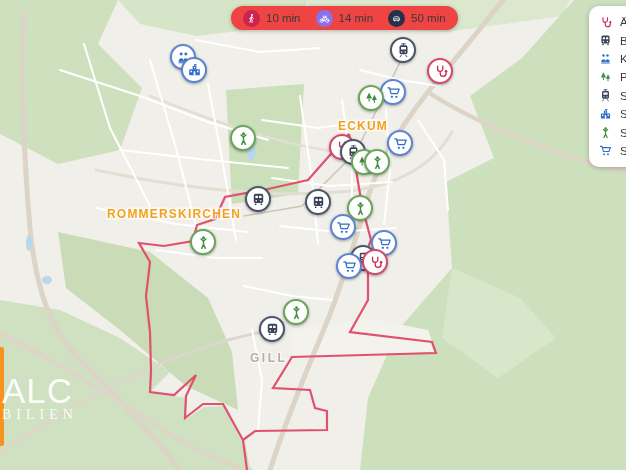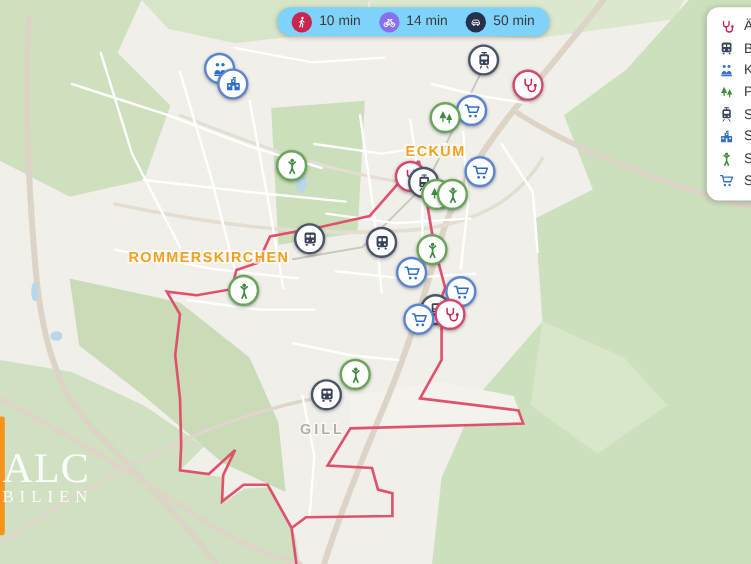--- a/index.html
+++ b/index.html
@@ -31,42 +31,42 @@
   .c-green{color:#3F8E3F;}
   .marker.c-red{border-color:#d4496c;}
   .marker.c-dark{border-color:#4a5569;}
   .marker.c-blue{border-color:#5b85d2;}
   .marker.c-green{border-color:#6aa65a;}
 
   
   .travel-pill{
     position:absolute;left:231px;top:6px;z-index:5;
     display:flex;align-items:center;gap:15px;
-    background:#7dd3fc;border-radius:12px;padding:3px 12px;height:18px;
+    background:#ef4444;border-radius:12px;padding:3px 12px;height:18px;
     box-shadow:0 1px 4px rgba(0,0,0,.28);
   }
   .tt-item{display:flex;align-items:center;gap:6px;cursor:pointer;}
   .tt-dot{width:17px;height:17px;border-radius:50%;display:flex;align-items:center;justify-content:center;flex:none;}
   .tt-dot svg{width:11px;height:11px;color:#fff;}
   .tt-label{font-size:11.5px;color:#3a3a3a;white-space:nowrap;}
 
   
   .legend-card{
     position:absolute;left:589px;top:6px;z-index:5;width:130px;
     background:#fff;border-radius:10px;padding:7px 10px;
     box-shadow:0 1px 5px rgba(0,0,0,.25);
   }
   .legend-row{display:flex;align-items:center;gap:8px;height:18.4px;cursor:pointer;}
   .legend-row svg{width:13px;height:13px;flex:none;}
   .legend-label{font-size:11.5px;color:#3a3a3a;white-space:nowrap;}
 
   
   .logo{position:absolute;left:0;top:345px;z-index:2;pointer-events:none;}
   .logo-bar{position:absolute;left:0;top:2px;width:4px;height:99px;border-radius:0 2px 2px 0;}
-  .logo-line1{position:absolute;left:2px;top:28px;font-family:Liberation Serif, serif;
+  .logo-line1{position:absolute;left:2px;top:28px;font-family:Liberation Sans, sans-serif;
     font-size:35px;letter-spacing:1px;color:rgba(255,255,255,.92);line-height:1;}
   .logo-line2{position:absolute;left:2px;top:63px;font-family:"Liberation Serif",serif;
     font-size:14px;letter-spacing:5px;color:rgba(255,255,255,.88);line-height:1;}
 </style>
 </head>
 <body>
 
 <div class="stage">
 
   <svg width="0" height="0" style="position:absolute" aria-hidden="true">

